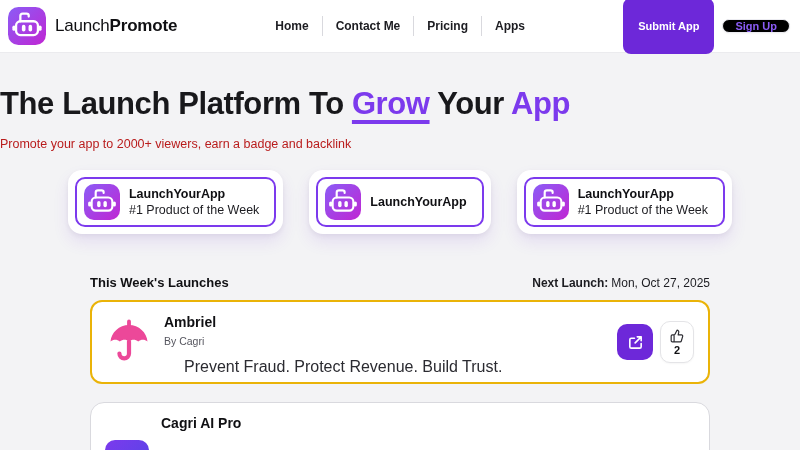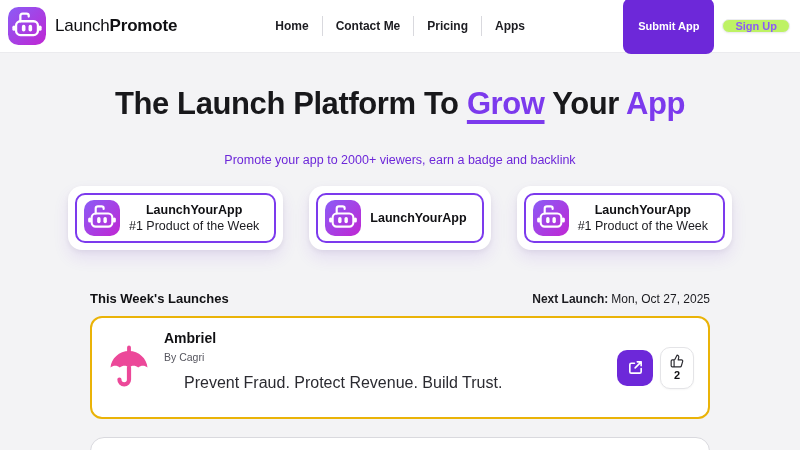--- a/index.html
+++ b/index.html
@@ -10,47 +10,47 @@
   .header { height:53px; background:#fff; border-bottom:1px solid #ebebee; display:flex; align-items:center; padding:0 10px 0 8px; }
   .brand { display:flex; align-items:center; gap:9px; }
   .brand-logo { width:38px; height:38px; display:block; }
   .brand-name { font-size:17px; color:#101013; letter-spacing:-0.2px; }
   .brand-name b { font-weight:bold; }
   .nav { flex:1; display:flex; justify-content:center; align-items:center; }
   .nav-item { font-size:12px; font-weight:bold; color:#1c1c21; padding:3px 13px; cursor:pointer; }
   .nav-item + .nav-item { border-left:1px solid #d9d9de; }
   .actions { display:flex; align-items:center; gap:8px; }
   .btn-primary { background:#6d28d9; color:#fff; border:none; border-radius:8px; font-size:11px; font-weight:bold; padding:22px 15px; font-family:inherit; cursor:pointer; }
-  .btn-ghost { background:#bef264; color:#8b5cf6; border:1px solid #ececf1; border-radius:8px; font-size:11px; font-weight:bold; padding:0 12px; font-family:inherit; box-shadow:0 1px 2px rgba(0,0,0,.04); cursor:pointer; }
+  .btn-ghost { background:#000000; color:#8b5cf6; border:1px solid #ececf1; border-radius:8px; font-size:11px; font-weight:bold; padding:0 12px; font-family:inherit; box-shadow:0 1px 2px rgba(0,0,0,.04); cursor:pointer; }
 
   
-  .hero { text-align:center; padding-top:33px; }
+  .hero { padding-top:33px; }
   .hero h1 { font-size:31px; font-weight:bold; color:#18181b; letter-spacing:-0.4px; }
   .hl { color:#7c3aed; }
   .hl-underline { color:#7c3aed; text-decoration:underline; text-decoration-thickness:4px; text-underline-offset:6px; }
-  .hero-sub { margin-top:31px; font-size:12.5px; color:#6d28d9; }
+  .hero-sub { margin-top:15px; font-size:12.5px; color:#b91c1c; }
 
   
   .badges { display:flex; justify-content:center; gap:26px; margin-top:19px; }
   .badge-card { background:#fff; border-radius:14px; padding:7px; box-shadow:0 8px 16px rgba(109,40,217,.10), 0 2px 5px rgba(0,0,0,.06); }
   .badge-inner { border:2px solid #7c3aed; border-radius:10px; background:#fff; display:flex; align-items:center; gap:9px; padding:5px 15px 5px 7px; }
   .badge-logo { width:36px; height:36px; display:block; }
   .badge-brand { font-size:12.5px; font-weight:bold; color:#101013; }
   .badge-label { font-size:12.5px; color:#1c1c21; margin-top:2px; }
 
   
   .launches { width:620px; margin:41px auto 0; }
   .launches-head { display:flex; justify-content:space-between; align-items:baseline; }
   .launches-title { font-size:13px; font-weight:bold; color:#101013; }
   .next-launch { font-size:12px; color:#1c1c21; }
   .next-launch b { font-weight:bold; }
   .next-launch span { margin-left:3px; }
 
   .app-card { margin-top:10px; background:#fff; border-radius:12px; display:flex; align-items:center; gap:12px; padding:12px 14px; }
-  .app-card.highlight { border:2px solid #eab308; height:103px;justify-content:space-between; }
+  .app-card.highlight { border:2px solid #eab308; height:84px;justify-content:space-between; }
   .app-card.plain { border:1px solid #d9d9de; border-radius:14px; height:120px; margin-top:18px; }
   .app-icon { width:46px; height:46px; flex:0 0 auto; display:flex; align-items:center; justify-content:center; }
   .app-icon svg { width:46px; height:46px; display:block; }
   .app-logo-square { width:44px; height:44px; border-radius:10px; background:linear-gradient(135deg,#7c3aed,#4f46e5); flex:0 0 auto; }
   .app-text { flex:1; align-self:stretch; display:flex; flex-direction:column; }
   .app-name { font-size:14px; font-weight:bold; color:#101013; }
   .app-by { font-size:10.5px; color:#55555e; margin-top:5px; }
   .app-desc { font-size:16px; color:#2b2b31; margin-top:11px;margin-left:20px; }
   .card-actions { display:flex; align-items:center; gap:7px; }
   .open-btn { width:36px; height:36px; border-radius:10px; background:#6d28d9; border:none; display:flex; align-items:center; justify-content:center; cursor:pointer; }

